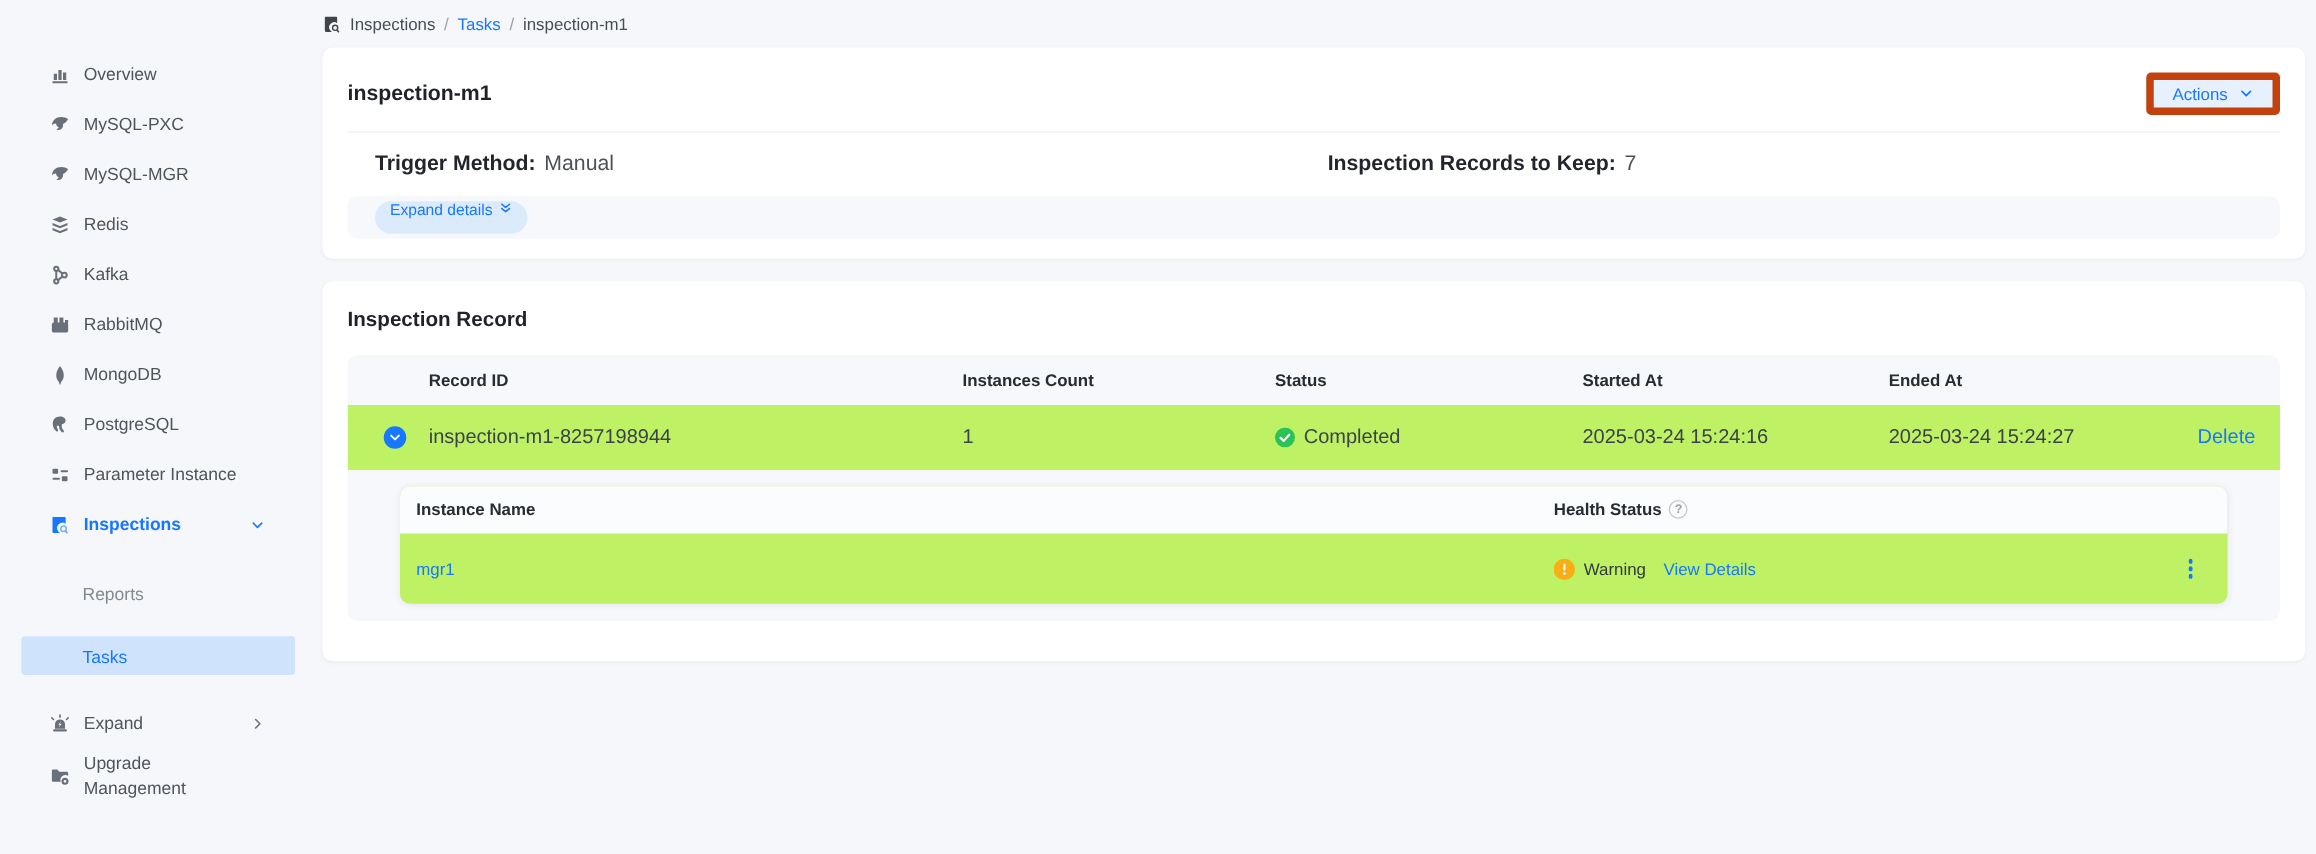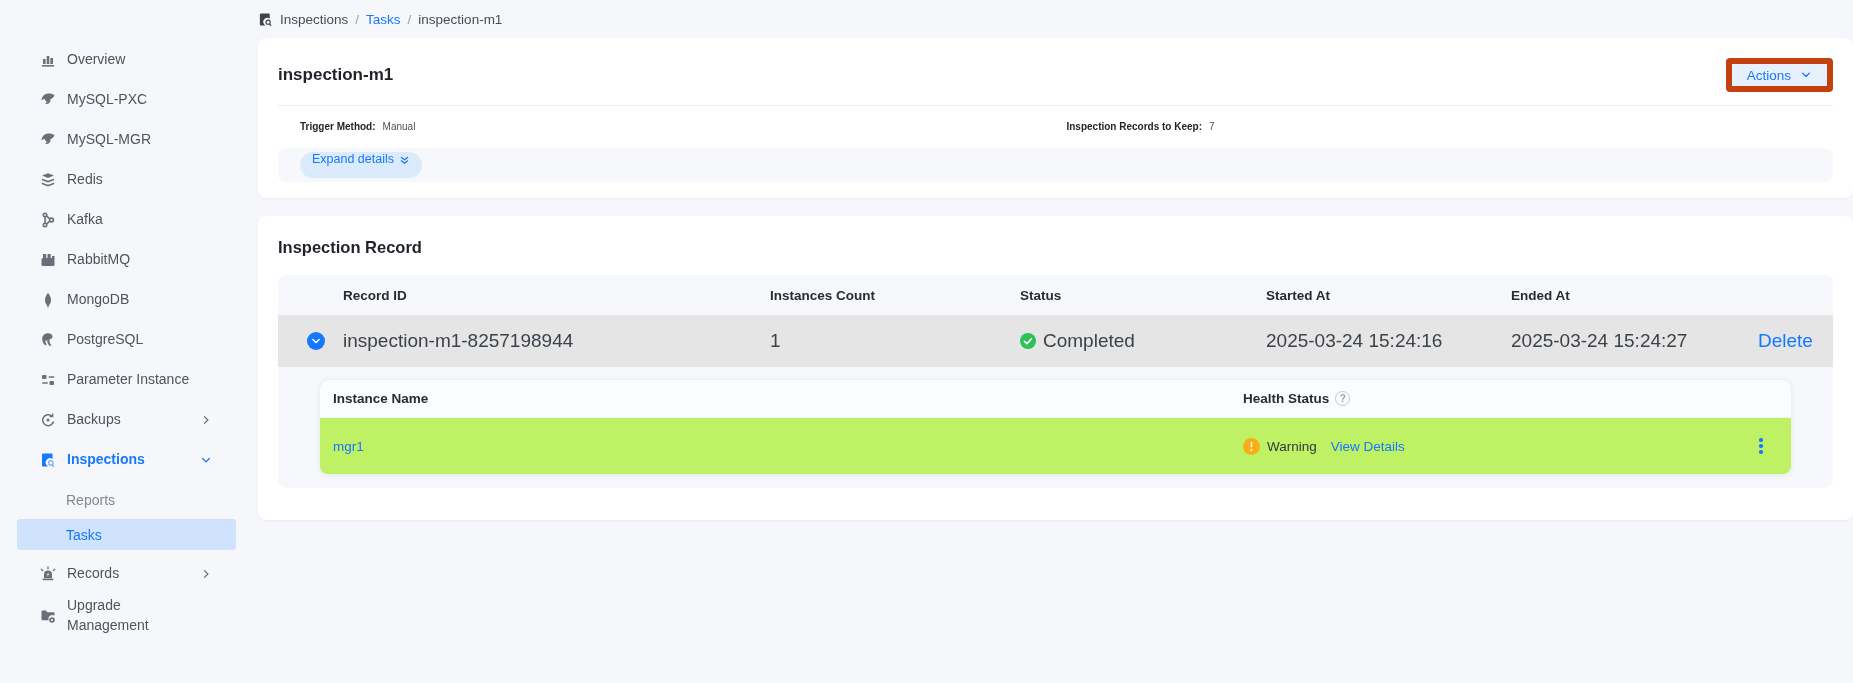--- a/index.html
+++ b/index.html
@@ -18,21 +18,21 @@
     padding:2px 24px 2px 40px; font-size:14px; color:#4e545b; cursor:pointer;
   }
   .sicon { width:16px; height:16px; margin-right:11px; color:#6a707a; flex:none; display:flex; }
   .sicon svg { width:16px; height:16px; }
   .slabel { flex:1; line-height:1.4; padding-right:6px; }
   .schev { width:12px; height:12px; color:#6a707a; flex:none; display:flex; }
   .schev svg { width:12px; height:12px; }
   .side-item.active { color:#1677ff; font-weight:700; }
   .side-item.active .sicon, .side-item.active .schev { color:#1677ff; }
   .side-sub {
-    display:flex; align-items:center; min-height:31px; margin:4px 0;
+    display:flex; align-items:center; min-height:31px; margin:19px 0;
     padding-left:66px; font-size:14px; color:#82888f; cursor:pointer;
   }
   .side-sub.selected {
     background:#cfe4fc; color:#1677ff; border-radius:3px;
     margin-left:17px; padding-left:49px;
   }
   
   .main { flex:1; padding:0 20px 0 22px; }
   .breadcrumb { height:38px; display:flex; align-items:center; gap:7px; font-size:13.5px; color:#474d54; }
   .bc-ic { width:15px; height:15px; color:#40454c; display:flex; }
@@ -44,41 +44,41 @@
   .title-row { display:flex; align-items:center; justify-content:space-between; margin-bottom:13px; }
   .page-title { font-size:17px; font-weight:700; color:#1f2329; }
   .actions-btn {
     display:inline-flex; align-items:center; gap:9px; height:34px; padding:0 15px;
     background:#e7f1fe; border:6px solid #c2410c; border-radius:4px;
     color:#1677ff; font-size:13.5px; cursor:pointer; font-family:inherit;
   }
   .actions-btn svg { width:12px; height:12px; }
   .divider { border-top:1px solid #edeff2; }
   .fields { display:grid; grid-template-columns:1fr 1fr; padding:15px 0 13px 22px; }
-  .field { font-size:10px; color:#4b5158; }
+  .field { font-size:17px; color:#4b5158; }
   .field b { color:#22262c; font-weight:700; margin-right:7px; }
   .band {
     height:34px; background:#f6f8fb; border-radius:8px;
     display:flex; align-items:center; padding-left:22px; margin-top:3px;
   }
   .pill {
-    display:inline-flex; align-items:flex-end; gap:5px; height:26px; padding:12px 12px;
+    display:inline-flex; align-items:flex-start; gap:5px; height:26px; padding:0 12px;
     border-radius:13px; background:#dcebfc; color:#1677ff; font-size:12.5px; cursor:pointer;
   }
   .pill svg { width:11px; height:11px; }
   .card.record { margin-top:18px; padding:20px 20px 32px; }
   .sec-title { font-size:16.5px; font-weight:700; color:#1f2329; margin:2px 0 18px; }
   
   .tbl { border-radius:8px; overflow:hidden; }
   .tbl-head, .tbl-row {
     display:grid; grid-template-columns:48px 444px 250px 246px 245px 247px 1fr;
     align-items:center;
   }
   .tbl-head { height:40px; background:#f6f8fb; font-size:13.5px; font-weight:700; color:#272c33; }
-  .tbl-row { height:52px; background:#e5e5e5; font-size:19px; color:#3c424a; }
+  .tbl-row { height:52px; background:#bef264; font-size:16px; color:#3c424a; }
   .c-id { padding-left:17px; }
   .expander {
     width:18px; height:18px; border-radius:50%; background:#1677ff; margin-left:29px;
     display:flex; align-items:center; justify-content:center; cursor:pointer;
   }
   .expander svg { width:10px; height:10px; }
   .status-cell { display:flex; align-items:center; gap:7px; }
   .status-cell svg { width:16px; height:16px; }
   .del { justify-self:end; padding-right:20px; color:#1677ff; cursor:pointer;text-align:right; }
   
@@ -189,35 +189,20 @@
     <span class="sicon">
         <svg viewBox="0 0 16 16" fill="currentColor">
           <rect x="2" y="3" width="4.5" height="4" rx=".8"></rect>
           <rect x="8.5" y="4.2" width="6" height="1.6" rx=".8"></rect>
           <rect x="9.5" y="9" width="4.5" height="4" rx=".8"></rect>
           <rect x="2" y="10.2" width="6" height="1.6" rx=".8"></rect>
         </svg>
       </span>
     <span class="slabel">Parameter Instance</span>
   </div>
-  <div class="side-item">
-    <span class="sicon">
-        <svg viewBox="0 0 16 16" fill="none" stroke="currentColor" stroke-width="1.5">
-          <path d="M13.5 9.5A5.5 5.5 0 1 1 12 4.2"></path>
-          <path d="M12.6 1.6v3h-3"></path>
-          <circle cx="8" cy="8" r="1.5" fill="currentColor" stroke="none"></circle>
-        </svg>
-      </span>
-    <span class="slabel">Backups</span>
-    <span class="schev">
-        <svg viewBox="0 0 16 16" fill="none" stroke="currentColor" stroke-width="1.7" stroke-linecap="round" stroke-linejoin="round">
-          <path d="M6 3.5 10.5 8 6 12.5"></path>
-        </svg>
-      </span>
-  </div>
   <div class="side-item active">
     <span class="sicon">
         <svg viewBox="0 0 16 16" fill="currentColor">
           <path d="M3 1.5h8.5c.6 0 1 .4 1 1V7a4.3 4.3 0 0 0-6 6l.9.9c.1.2.3.4.5.5H3c-.6 0-1-.4-1-1v-11c0-.5.4-.9 1-.9z"></path>
           <path d="M10.8 8.1a2.8 2.8 0 1 0 0 5.6 2.8 2.8 0 0 0 0-5.6zm0 1.2a1.6 1.6 0 1 1 0 3.2 1.6 1.6 0 0 1 0-3.2z" fill="#6fb1ff"></path>
           <rect x="12.6" y="12.2" width="2.8" height="1.4" rx=".7" transform="rotate(45 12.6 12.2)" fill="#6fb1ff"></rect>
         </svg>
       </span>
     <span class="slabel">Inspections</span>
     <span class="schev">
@@ -234,21 +219,21 @@
   </div>
   <div class="side-item">
     <span class="sicon">
         <svg viewBox="0 0 16 16" fill="currentColor">
           <path d="M8 4.5a4 4 0 0 0-4 4V12h8V8.5a4 4 0 0 0-4-4z"></path>
           <rect x="2.5" y="12.4" width="11" height="1.8" rx=".9"></rect>
           <path d="M2.8 4.6 1.4 3.2M13.2 4.6l1.4-1.4M8 2.8V1" stroke="currentColor" stroke-width="1.3" fill="none" stroke-linecap="round"></path>
           <path d="M8.6 6.2 6.8 8.7h1.1L7 10.9l2.2-2.8H8.1z" fill="#fff"></path>
         </svg>
       </span>
-    <span class="slabel">Records</span>
+    <span class="slabel">Expand</span>
     <span class="schev">
         <svg viewBox="0 0 16 16" fill="none" stroke="currentColor" stroke-width="1.7" stroke-linecap="round" stroke-linejoin="round">
           <path d="M6 3.5 10.5 8 6 12.5"></path>
         </svg>
       </span>
   </div>
   <div class="side-item">
     <span class="sicon">
         <svg viewBox="0 0 16 16" fill="currentColor">
           <path d="M1.5 3.5c0-.6.4-1 1-1h3.4l1.4 1.8h6.2c.6 0 1 .4 1 1v2.3a4 4 0 0 0-5.9 4.7H2.5c-.6 0-1-.4-1-1V3.5z"></path>

